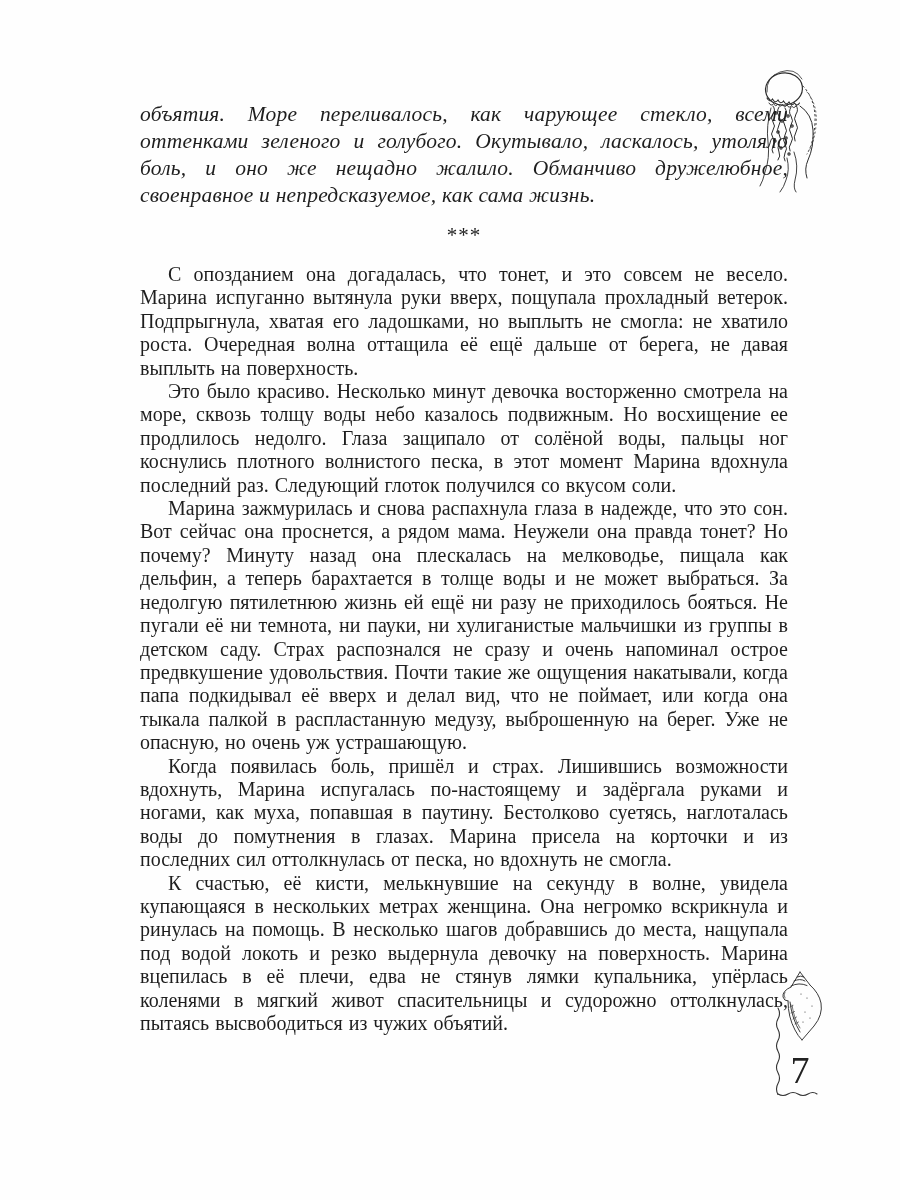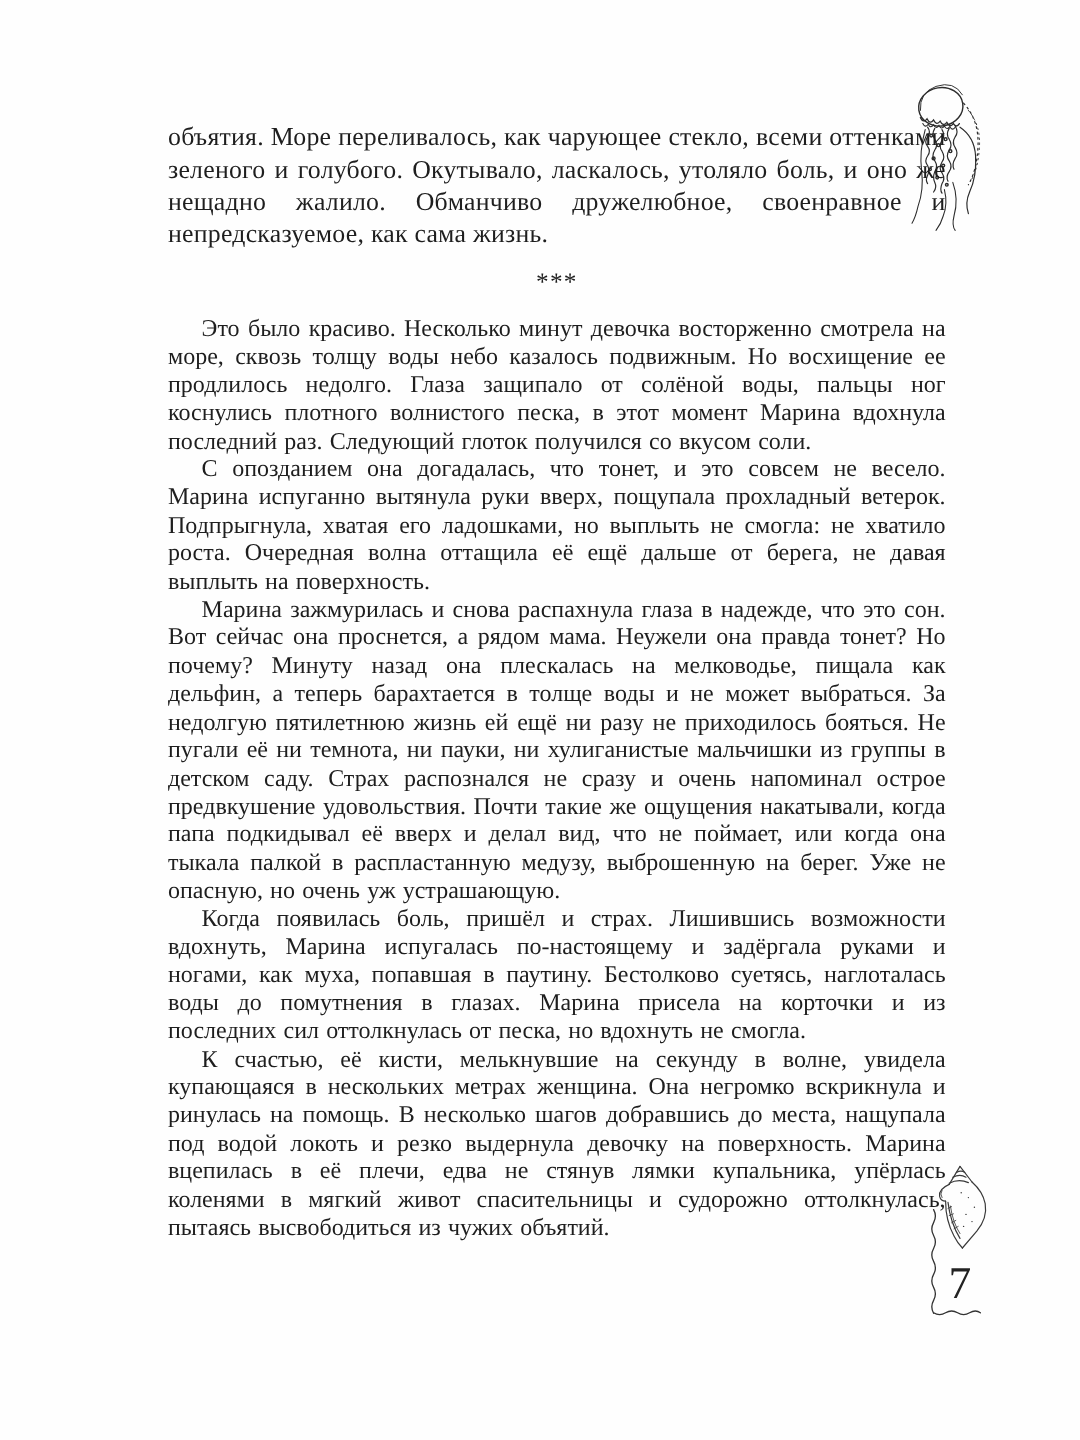--- a/index.html
+++ b/index.html
@@ -17,20 +17,21 @@
     overflow: hidden;
   }
   .content {
     position: absolute;
     left: 140px;
     top: 101px;
     width: 648px;
   }
   .opening {
     margin: 0;
+    font-style: italic;
     font-size: 21.5px;
     line-height: 27px;
     text-align: justify;
     letter-spacing: 0.2px;
   }
   .separator {
     margin: 13px 0 15px 0;
     text-align: center;
     font-size: 21px;
     line-height: 26px;
@@ -111,22 +112,22 @@
         <path d="M51,26 q11,13 9,33 q-1,14 -6,24" stroke-width="0.8" stroke-dasharray="1.2 3"></path>
       </g>
     </svg>
   </div>
 
   <div class="content">
     <p class="opening">объятия. Море переливалось, как чарующее стекло, всеми оттенками зеленого и голубого. Окутывало, ласкалось, утоляло боль, и оно же нещадно жалило. Обманчиво дружелюбное, своенравное и непредсказуемое, как сама жизнь.</p>
 
     <div class="separator">***</div>
 
+    <p class="body-para">С опозданием она догадалась, что тонет, и это совсем не весело. Марина испуганно вытянула руки вверх, пощупала прохладный ветерок. Подпрыгнула, хватая его ладошками, но выплыть не смогла: не хватило роста. Очередная волна оттащила её ещё дальше от берега, не давая выплыть на поверхность.</p>
     <p class="body-para">Это было красиво. Несколько минут девочка восторженно смотрела на море, сквозь толщу воды небо казалось подвижным. Но восхищение ее продлилось недолго. Глаза защипало от солёной воды, пальцы ног коснулись плотного волнистого песка, в этот момент Марина вдохнула последний раз. Следующий глоток получился со вкусом соли.</p>
-    <p class="body-para">С опозданием она догадалась, что тонет, и это совсем не весело. Марина испуганно вытянула руки вверх, пощупала прохладный ветерок. Подпрыгнула, хватая его ладошками, но выплыть не смогла: не хватило роста. Очередная волна оттащила её ещё дальше от берега, не давая выплыть на поверхность.</p>
     <p class="body-para">Марина зажмурилась и снова распахнула глаза в надежде, что это сон. Вот сейчас она проснется, а рядом мама. Неужели она правда тонет? Но почему? Минуту назад она плескалась на мелководье, пищала как дельфин, а теперь барахтается в толще воды и не может выбраться. За недолгую пятилетнюю жизнь ей ещё ни разу не приходилось бояться. Не пугали её ни темнота, ни пауки, ни хулиганистые мальчишки из группы в детском саду. Страх распознался не сразу и очень напоминал острое предвкушение удовольствия. Почти такие же ощущения накатывали, когда папа подкидывал её вверх и делал вид, что не поймает, или когда она тыкала палкой в распластанную медузу, выброшенную на берег. Уже не опасную, но очень уж устрашающую.</p>
     <p class="body-para">Когда появилась боль, пришёл и страх. Лишившись возможности вдохнуть, Марина испугалась по-настоящему и задёргала руками и ногами, как муха, попавшая в паутину. Бестолково суетясь, наглоталась воды до помутнения в глазах. Марина присела на корточки и из последних сил оттолкнулась от песка, но вдохнуть не смогла.</p>
     <p class="body-para">К счастью, её кисти, мелькнувшие на секунду в волне, увидела купающаяся в нескольких метрах женщина. Она негромко вскрикнула и ринулась на помощь. В несколько шагов добравшись до места, нащупала под водой локоть и резко выдернула девочку на поверхность. Марина вцепилась в её плечи, едва не стянув лямки купальника, упёрлась коленями в мягкий живот спасительницы и судорожно оттолкнулась, пытаясь высвободиться из чужих объятий.</p>
   </div>
 
   <div class="illustration seashell">
     <svg width="50" height="74" viewBox="0 0 50 74" xmlns="http://www.w3.org/2000/svg">
       <g fill="none" stroke="#3a3a3a" stroke-width="1" stroke-linecap="round">
 
         <path d="M23,2 L33,15"></path>

